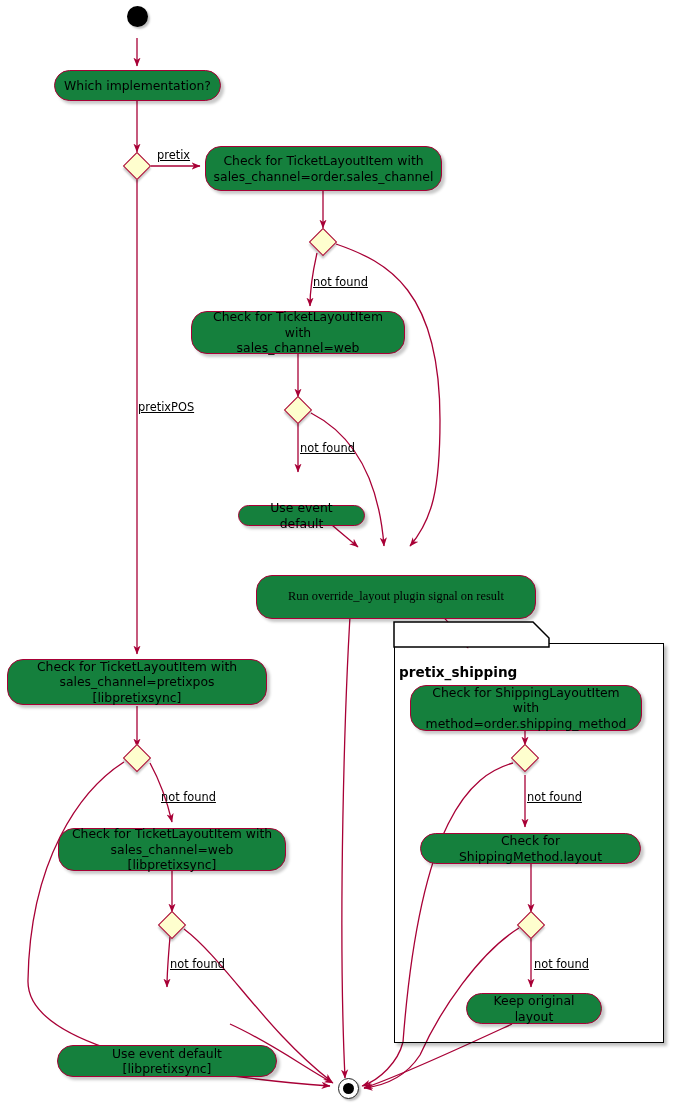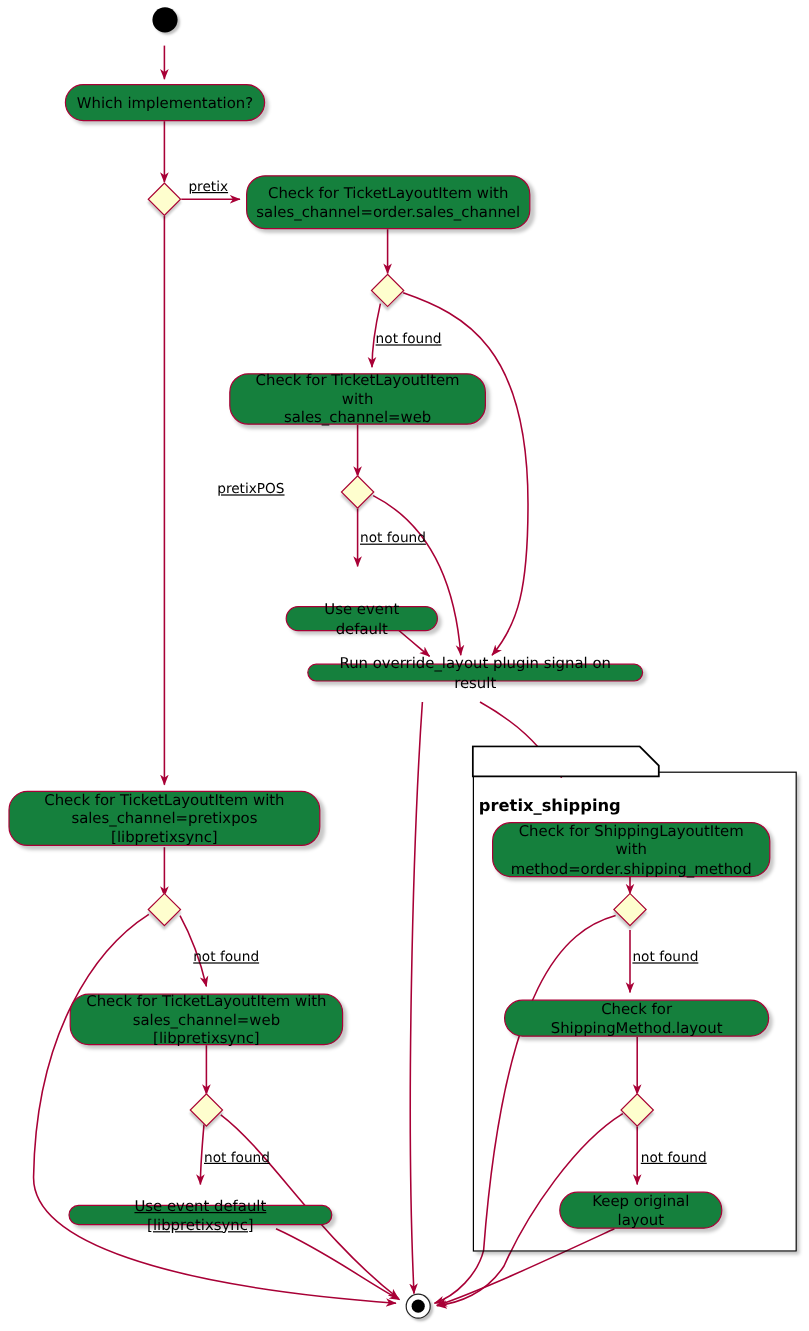--- a/index.html
+++ b/index.html
@@ -141,29 +141,29 @@
   <div class="node" style="left:54px;top:70px;width:167px;height:31px;">Which implementation?</div>
 
   <div class="node" style="left:205px;top:146px;width:237px;height:45px;">Check for TicketLayoutItem with
 sales_channel=order.sales_channel</div>
 
   <div class="node" style="left:191px;top:311px;width:214px;height:43px;">Check for TicketLayoutItem with
 sales_channel=web</div>
 
   <div class="node" style="left:238px;top:505px;width:127px;height:21px;">Use event default</div>
 
-  <div class="node" style="left:256px;top:553px;width:280px;height:15px;">Run override_layout plugin signal on result</div>
+  <div class="node" style="left:256px;top:575px;width:280px;height:44px;font-family:Liberation Serif, serif;">Run override_layout plugin signal on result</div>
 
   <div class="node" style="left:7px;top:659px;width:260px;height:46px;">Check for TicketLayoutItem with
 sales_channel=pretixpos [libpretixsync]</div>
 
   <div class="node" style="left:58px;top:828px;width:228px;height:43px;">Check for TicketLayoutItem with
 sales_channel=web [libpretixsync]</div>
 
-  <div class="node" style="left:57px;top:1004px;width:220px;height:17px;text-decoration:underline;">Use event default [libpretixsync]</div>
+  <div class="node" style="left:57px;top:1045px;width:220px;height:32px;">Use event default [libpretixsync]</div>
 
   <div class="partition" style="left:394px;top:643px;width:270px;height:400px;"></div>
   <svg width="160" height="28" style="left:393px;top:621px;">
     <path d="M1,26 L1,1 L140,1 L156,17 L156,26 Z" fill="#FFFFFF" stroke="#000000" stroke-width="1.5"></path>
   </svg>
   <div class="partition-title" style="left:399px;top:624px;margin-top:40px;">pretix_shipping</div>
 
   <div class="node" style="left:410px;top:661px;width:232px;height:46px;margin-top:24px;">Check for ShippingLayoutItem with
 method=order.shipping_method</div>
 
@@ -176,21 +176,21 @@
   <div class="diamond" style="left:288px;top:400px;width:20px;height:20px;"></div>
   <div class="diamond" style="left:127px;top:748px;width:20px;height:20px;"></div>
   <div class="diamond" style="left:162px;top:915px;width:20px;height:20px;"></div>
   <div class="diamond" style="left:515px;top:748px;width:20px;height:20px;"></div>
   <div class="diamond" style="left:521px;top:915px;width:20px;height:20px;"></div>
 
   <div class="end-outer" style="left:338px;top:1078px;"></div>
   <div class="end-inner" style="left:343px;top:1083px;"></div>
 
   <div class="edge-label" style="left:157px;top:148px;">pretix</div>
-  <div class="edge-label" style="left:138px;top:400px;padding-left:43px;">pretixPOS</div>
+  <div class="edge-label" style="left:138px;top:400px;">pretixPOS</div>
   <div class="edge-label" style="left:313px;top:275px;">not found</div>
   <div class="edge-label" style="left:300px;top:441px;">not found</div>
   <div class="edge-label" style="left:161px;top:790px;">not found</div>
   <div class="edge-label" style="left:170px;top:957px;">not found</div>
   <div class="edge-label" style="left:527px;top:790px;">not found</div>
   <div class="edge-label" style="left:534px;top:957px;">not found</div>
 
 </div>
 
 </body></html>

